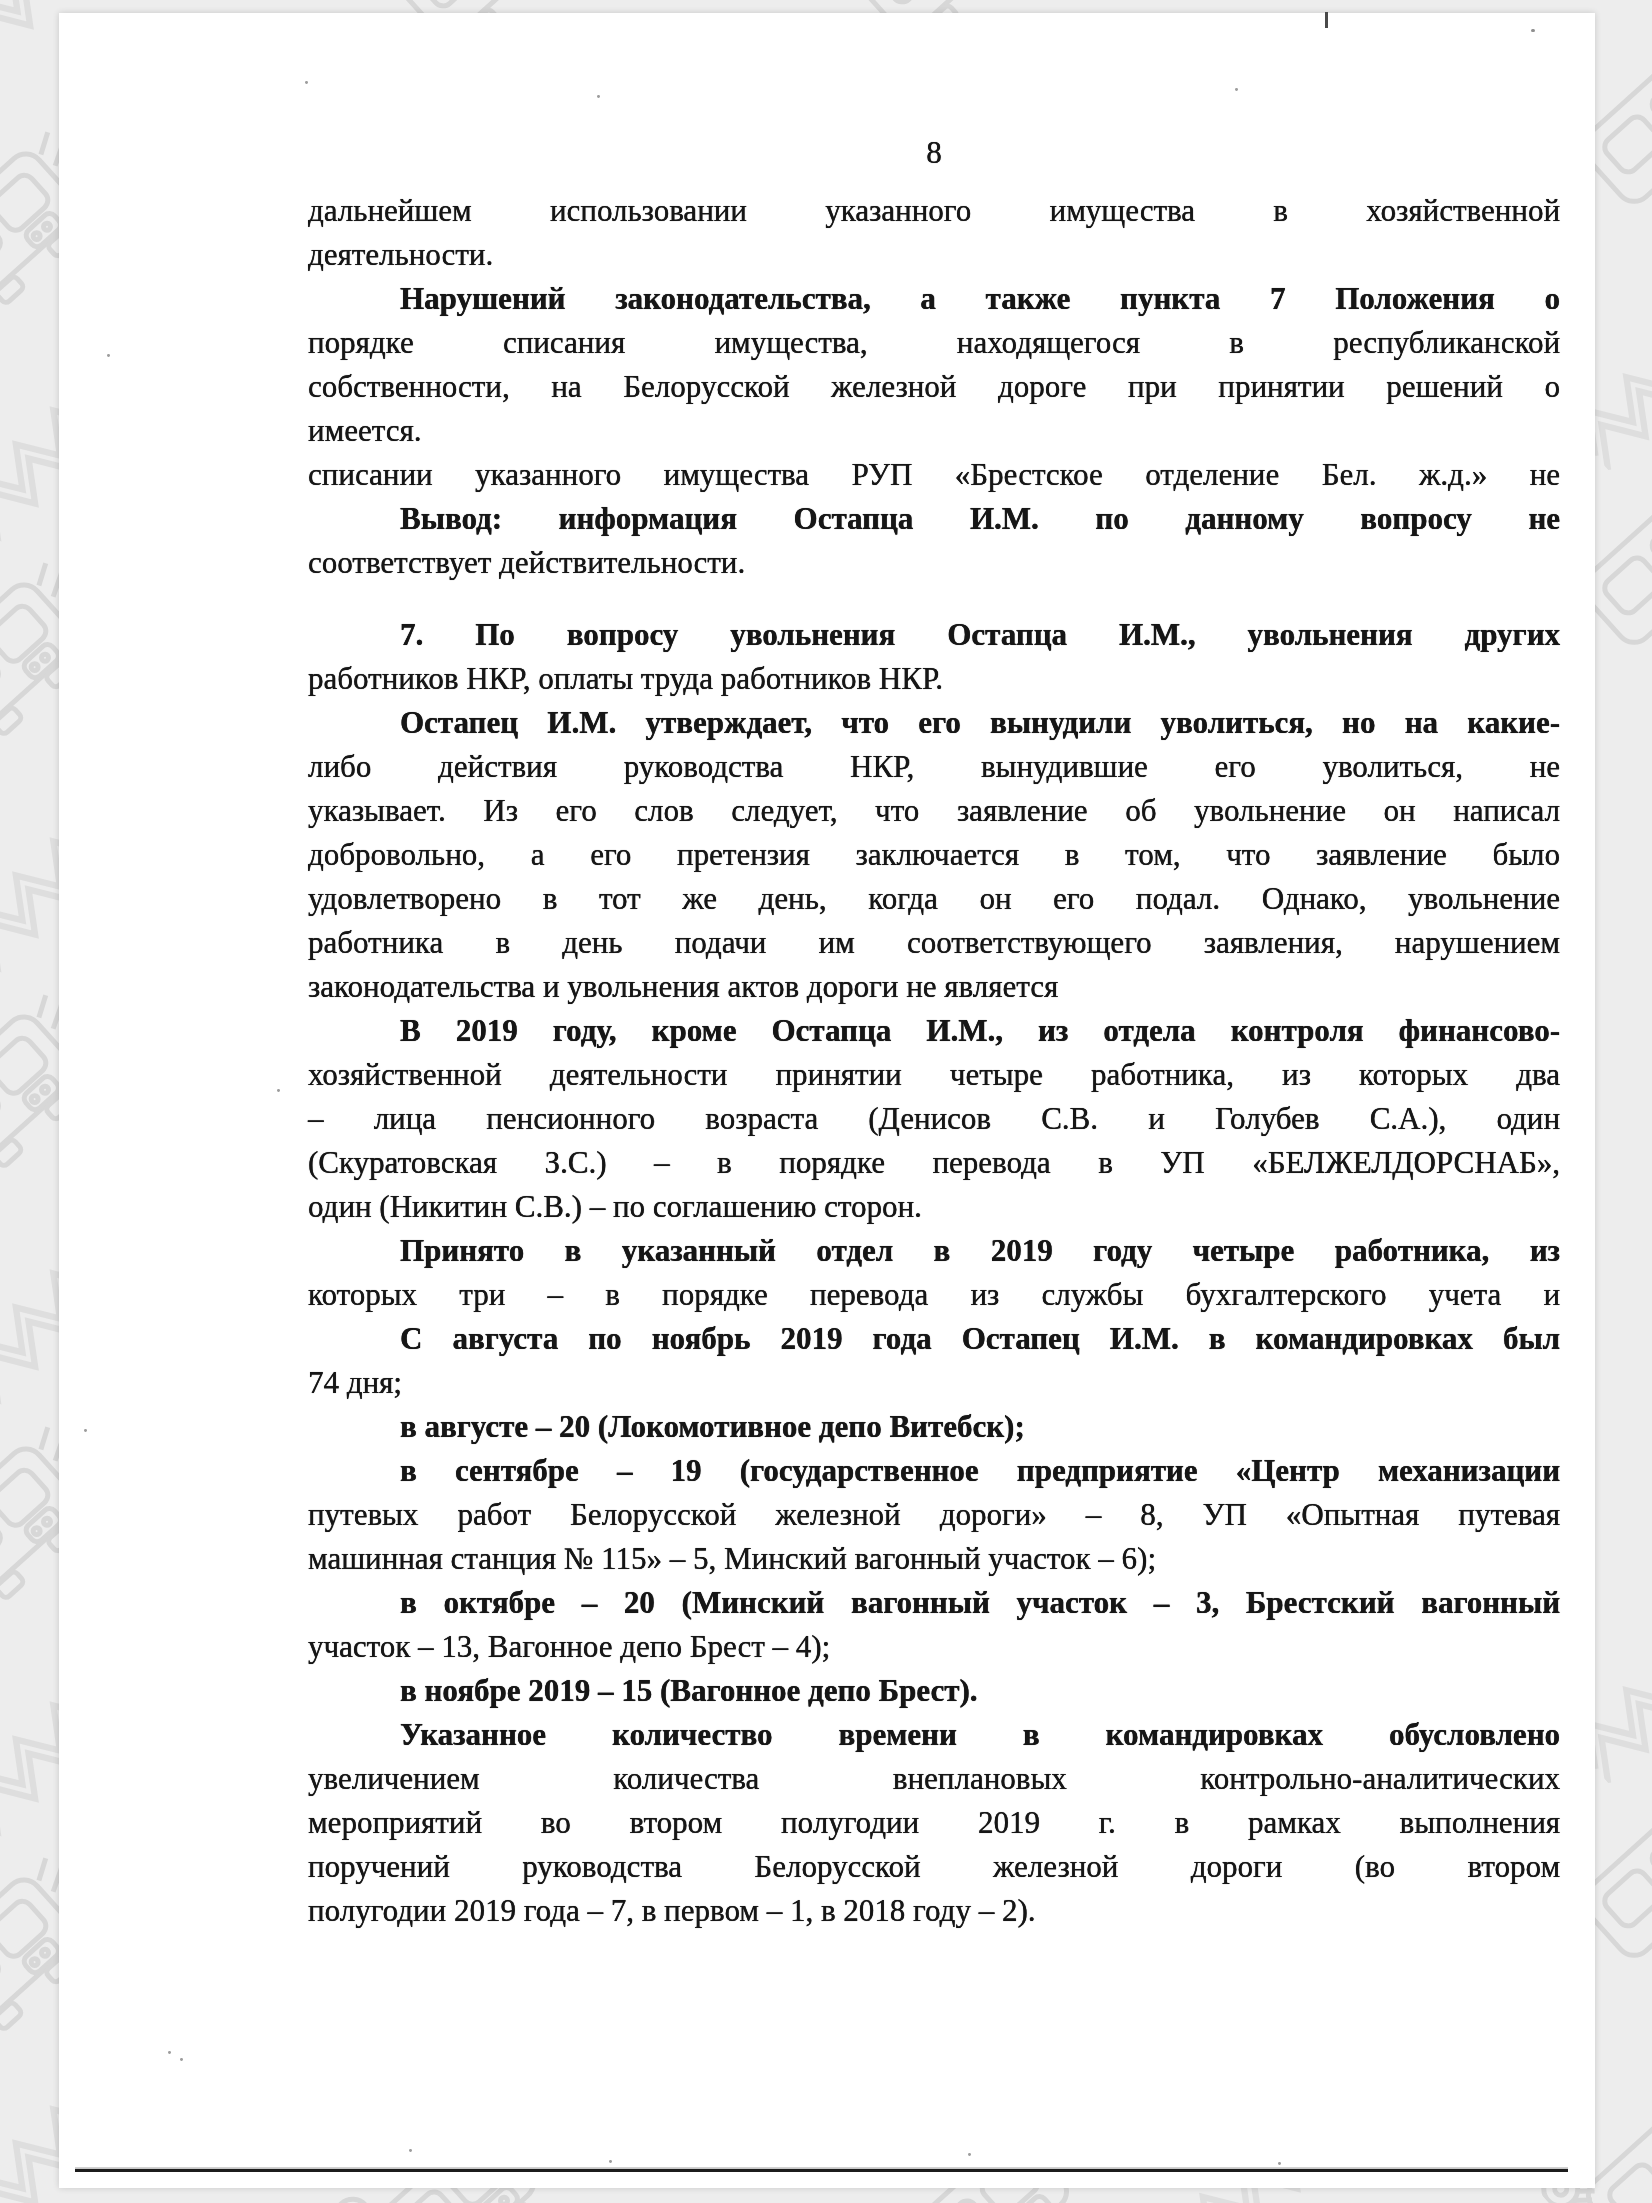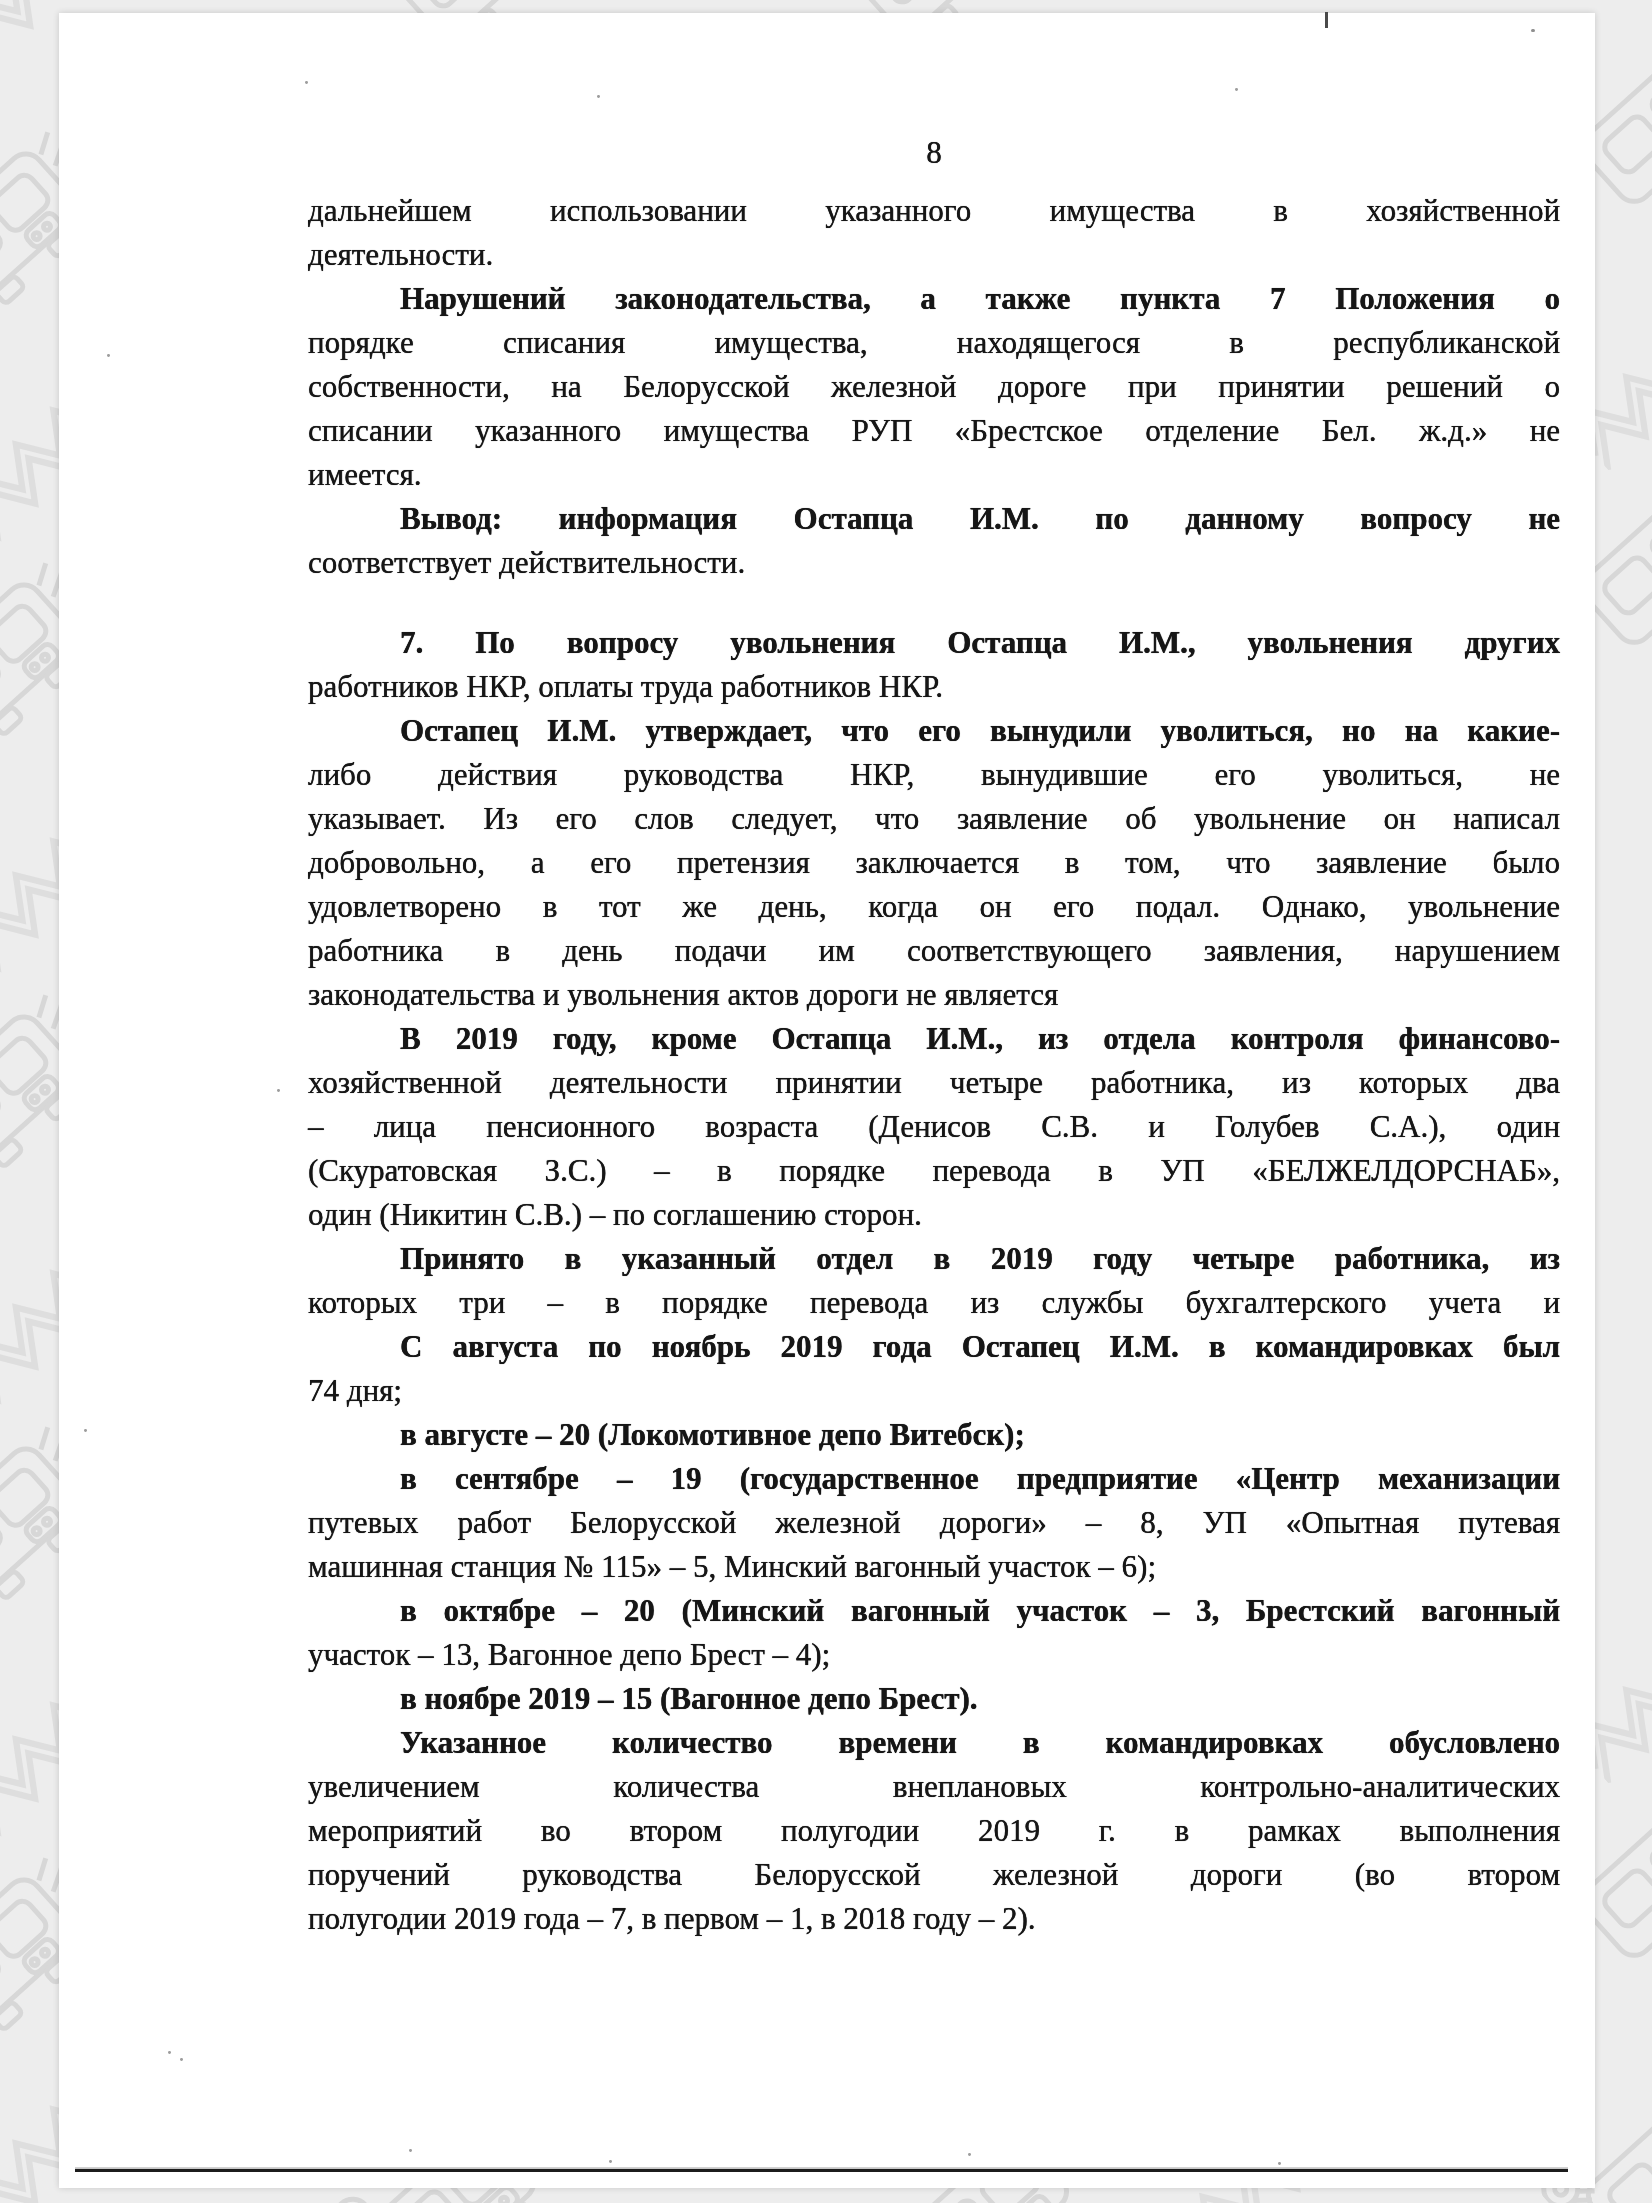--- a/index.html
+++ b/index.html
@@ -18,21 +18,21 @@
     background:#ffffff;z-index:2;
     box-shadow:0 0 6.4px rgba(0,0,0,0.16);
   }
   .content{
     position:absolute;left:249px;top:118px;width:1252px;
     color:#161616;font-size:31px;line-height:44px;
     text-shadow:0 0 0.7px rgba(10,10,10,0.85), 0.3px 0 0 rgba(10,10,10,0.55);
   }
   .page-number{text-align:center;margin-bottom:13.8px;}
   .para{margin:0;}
-  .para.space-before{margin-top:36px;}
+  .para.space-before{margin-top:28px;}
   .para .line{text-align:justify;text-align-last:justify;}
   .para .line.last{text-align-last:left;}
   .para .line.first{text-indent:92px;font-weight:bold;}
   
   .artifact{position:absolute;z-index:3;}
   .edge-line{
     left:75px;top:2169px;width:1493px;height:2.8px;background:#1c1c1c;
     box-shadow:0 -1.8px 0 rgba(30,30,30,0.25);
   }
   .tick{left:1325px;top:12px;width:2.8px;height:15.6px;background:#4a4a4a;}
@@ -142,22 +142,22 @@
     <div class="page-number">8</div>
     <div>
         <div class="para">
           <div class="line">дальнейшем использовании указанного имущества в хозяйственной</div>
           <div class="line last">деятельности.</div>
         </div>
         <div class="para">
           <div class="line first">Нарушений законодательства, а также пункта 7 Положения о</div>
           <div class="line">порядке списания имущества, находящегося в республиканской</div>
           <div class="line">собственности, на Белорусской железной дороге при принятии решений о</div>
+          <div class="line last">имеется.</div>
           <div class="line">списании указанного имущества РУП «Брестское отделение Бел. ж.д.» не</div>
-          <div class="line last">имеется.</div>
         </div>
         <div class="para">
           <div class="line first">Вывод: информация Остапца И.М. по данному вопросу не</div>
           <div class="line last">соответствует действительности.</div>
         </div>
         <div class="para space-before">
           <div class="line first">7. По вопросу увольнения Остапца И.М., увольнения других</div>
           <div class="line last">работников НКР, оплаты труда работников НКР.</div>
         </div>
         <div class="para">

